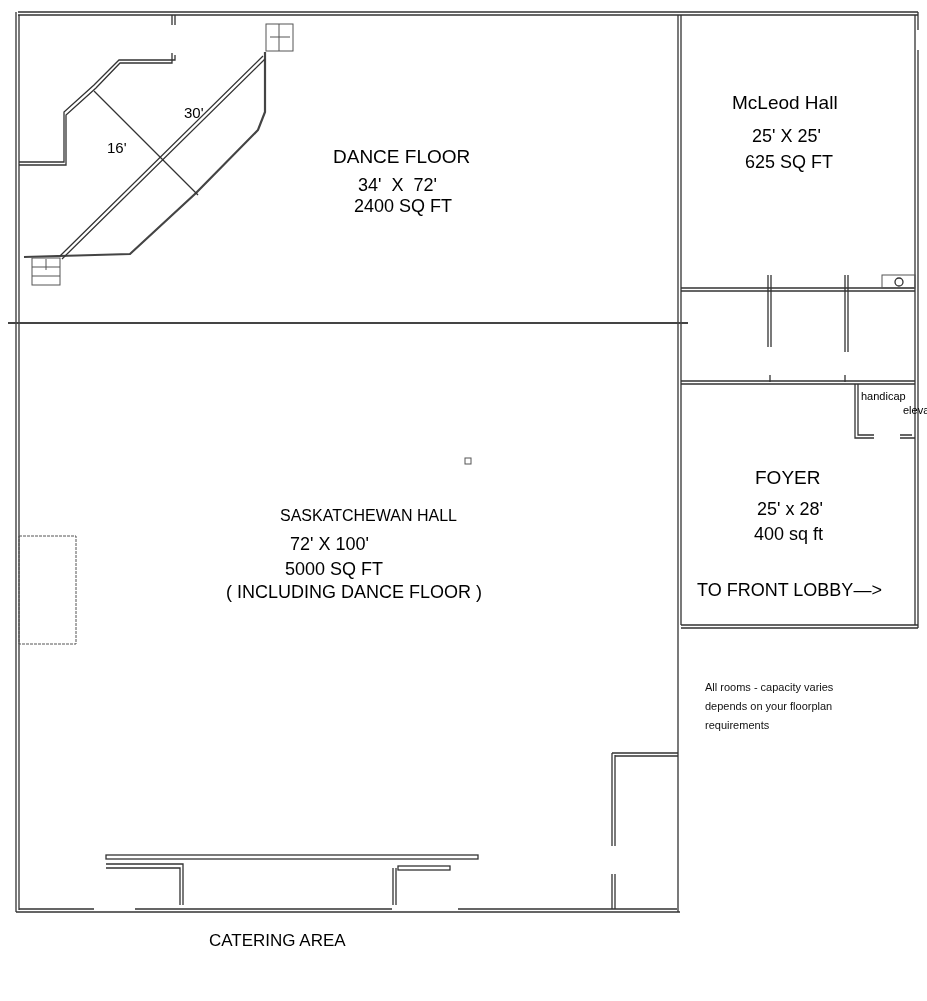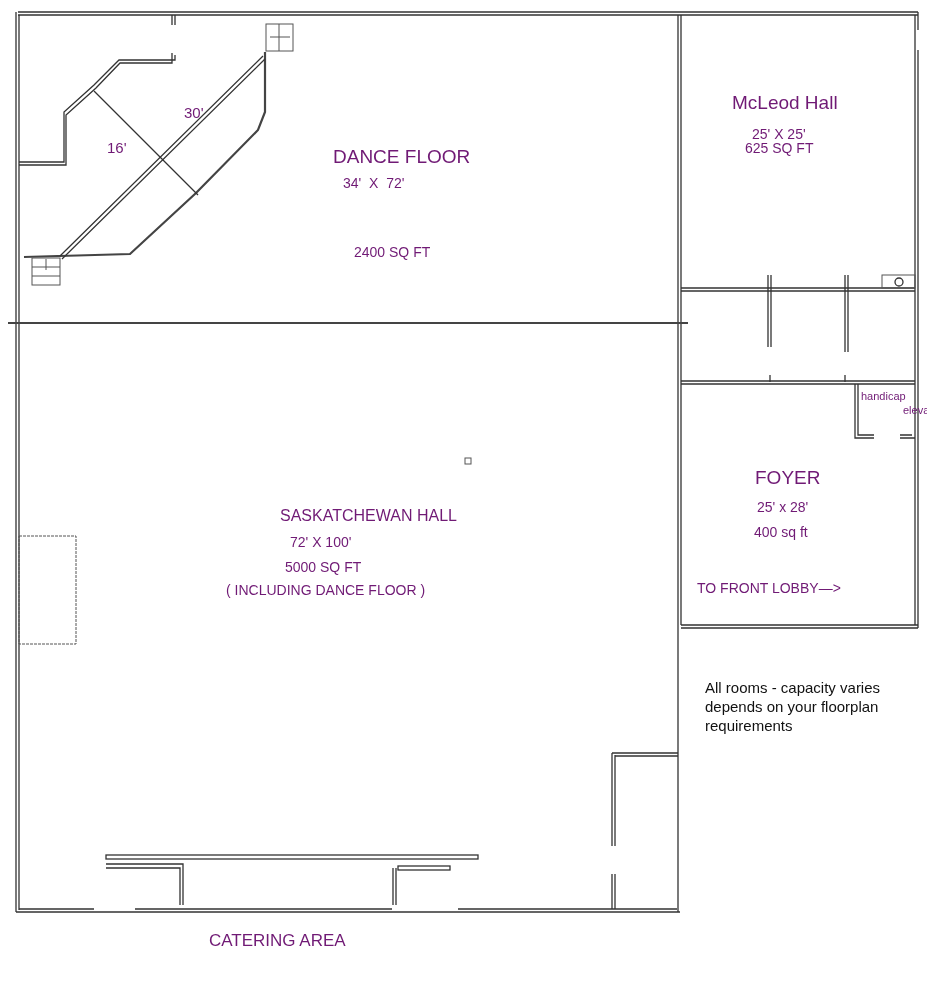--- a/index.html
+++ b/index.html
@@ -1,24 +1,24 @@
 <!DOCTYPE html>
 <html><head>
   <meta charset="utf-8">
   <style>
     html, body { margin: 0; padding: 0; background: #ffffff; }
     body { width: 927px; height: 1001px; position: relative; overflow: hidden; font-family: "Liberation Sans", sans-serif; color: #111; }
     svg.plan { position: absolute; left: 0; top: 0; width: 927px; height: 1001px; }
     .wall { fill: none; stroke: #333; stroke-width: 1.3; }
     .wall-thin { fill: none; stroke: #555; stroke-width: 1; }
     .wall-thick { fill: none; stroke: #444; stroke-width: 2.2; }
-    .lbl { position: absolute; white-space: nowrap; color: #701a75; }
+    .lbl { position: absolute; white-space: nowrap; color: #000000; }
     .room-title { font-size: 19px; }
-    .room-dim { font-size: 14px; }
-    .note { font-size: 15px; line-height: 19px; }
+    .room-dim { font-size: 18px; }
+    .note { font-size: 11px; line-height: 19px; }
   </style>
 </head>
 <body>
 
 <svg class="plan" viewBox="0 0 927 1001" xmlns="http://www.w3.org/2000/svg">
 
   <g>
     <path class="wall" d="M18,12 L918,12 M18,15 L918,15"></path>
     <path class="wall" d="M16,12 L16,912 M19,15 L19,910"></path>
     <path class="wall" d="M16,912 L680,912 M19,909 L94,909 M135,909 L392,909 M458,909 L677,909"></path>
@@ -78,28 +78,28 @@
     <path class="wall" d="M612,753 L612,846 M615,755 L615,846 M612,753 L678,753 M615,756 L678,756"></path>
     <path class="wall" d="M612,874 L612,909 M615,874 L615,909"></path>
   </g>
 </svg>
 
 <span class="lbl" style="left:107px;top:131px;font-size:15px;margin-top:8px;">16'</span>
 <span class="lbl" style="left:184px;top:104px;font-size:15px;">30'</span>
 
 <div>
   <span class="lbl room-title" style="left:333px;top:146px;">DANCE FLOOR</span>
-  <span class="lbl room-dim" style="left:343px;top:175px;white-space:pre;">34'  X  72'</span>
-  <span class="lbl room-dim" style="left:354px;top:196px;margin-top:48px;">2400 SQ FT</span>
+  <span class="lbl room-dim" style="left:358px;top:175px;white-space:pre;">34'  X  72'</span>
+  <span class="lbl room-dim" style="left:354px;top:196px;">2400 SQ FT</span>
 </div>
 
 <div>
   <span class="lbl room-title" style="left:732px;top:92px;">McLeod Hall</span>
   <span class="lbl room-dim" style="left:752px;top:126px;">25' X 25'</span>
-  <span class="lbl room-dim" style="left:745px;top:140px;text-align:right;">625 SQ FT</span>
+  <span class="lbl room-dim" style="left:745px;top:152px;text-align:right;">625 SQ FT</span>
 </div>
 
 <div>
   <span class="lbl" style="left:861px;top:390px;font-size:11px;">handicap</span>
   <span class="lbl" style="left:903px;top:404px;font-size:11px;">elevator</span>
 </div>
 
 <div>
   <span class="lbl room-title" style="left:755px;top:467px;text-align:center;">FOYER</span>
   <span class="lbl room-dim" style="left:757px;top:499px;">25' x 28'</span>

